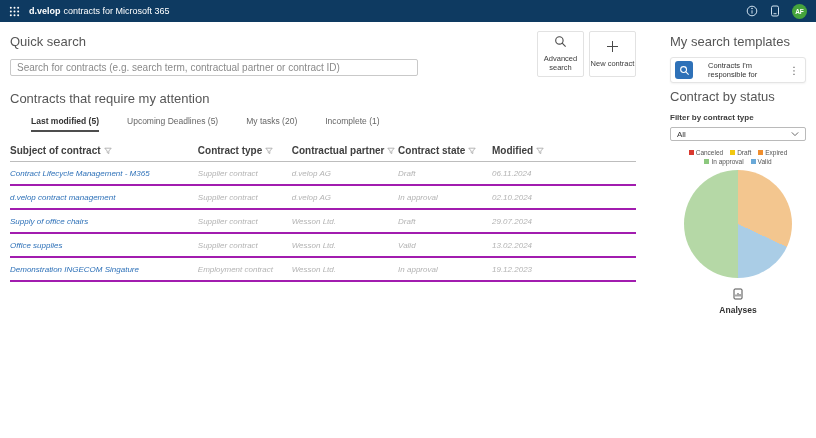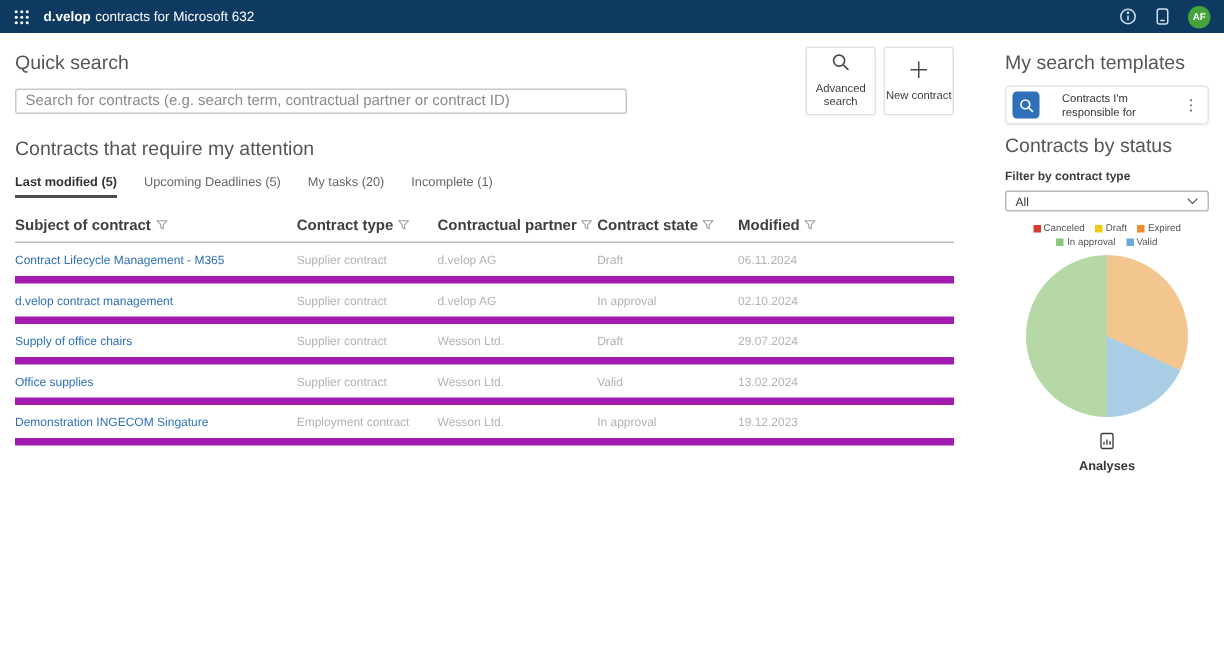--- a/index.html
+++ b/index.html
@@ -30,28 +30,28 @@
   
   .qs-row{display:flex;justify-content:space-between;align-items:flex-start;}
   .qs-block h2{margin:6px 0 8px;}
   .search-input{width:408px;height:17px;border:1px solid #c9c9c9;border-radius:2px;font-size:10px;padding:0 6px;color:#333;font-family:inherit;outline:none;}
   .search-input::placeholder{color:#8a8a8a;}
   .actions{display:flex;gap:5px;margin-top:3px;}
   .action-btn{width:47px;height:46px;background:#fff;border:1px solid #e2e2e2;border-radius:2px;display:flex;flex-direction:column;align-items:center;justify-content:center;gap:3px;font-size:7.5px;color:#3c3c3c;font-family:inherit;cursor:pointer;line-height:1.25;text-align:center;}
 
   
   .attention{margin-top:14px;}
-  .tabs{display:flex;gap:18px;margin-top:10px;}
+  .tabs{display:flex;gap:28px;margin-top:10px;margin-left:21px;}
   .tab{font-size:8.5px;color:#666;padding-bottom:4px;border-bottom:2px solid transparent;cursor:pointer;white-space:nowrap;}
   .tab.active{color:#333;font-weight:700;border-bottom-color:#4d4d4d;}
   table{width:100%;border-collapse:collapse;margin-top:10px;table-layout:fixed;}
   th{text-align:left;font-size:10px;color:#404040;padding:3px 4px 5px 0;border-bottom:1px solid #bdbdbd;white-space:nowrap;}
   th .hlabel{font-weight:700;}
   th svg{margin-left:3px;vertical-align:-1px;}
-  td{font-size:8px;color:#b3b3b3;padding:6.5px 4px 6.5px 0;border-bottom:5px solid #a21caf;overflow:hidden;white-space:nowrap;text-overflow:ellipsis;}
+  td{font-size:8px;color:#b3b3b3;padding:6.5px 4px 6.5px 0;border-bottom:2px solid #a21caf;overflow:hidden;white-space:nowrap;text-overflow:ellipsis;font-style:italic;}
   td.subject{color:var(--link-blue);cursor:pointer;}
 
   
   .col-right h2.sec{margin:6px 0 8px;}
   .template-card{display:flex;align-items:center;gap:15px;border:1px solid #e4e4e4;border-radius:3px;padding:3px 4px;box-shadow:0 1px 2px rgba(0,0,0,.05);cursor:pointer;background:#fff;}
   .tpl-icon{width:18px;height:18px;border-radius:3px;background:var(--link-blue);display:flex;align-items:center;justify-content:center;flex:none;}
   .tpl-label{font-size:7.5px;color:#333;flex:1;line-height:1.2;}
   .kebab{color:#555;font-size:10px;padding:0 2px;cursor:pointer;flex:none;}
   .status-title{margin-top:18px;}
   .filter-label{font-size:8px;font-weight:700;color:#3d3d3d;margin-top:9px;}
@@ -77,21 +77,21 @@
               <circle cx="10" cy="2" r="1.1"></circle>
               <circle cx="2" cy="6" r="1.1"></circle>
               <circle cx="6" cy="6" r="1.1"></circle>
               <circle cx="10" cy="6" r="1.1"></circle>
               <circle cx="2" cy="10" r="1.1"></circle>
               <circle cx="6" cy="10" r="1.1"></circle>
               <circle cx="10" cy="10" r="1.1"></circle>
             </g>
           </svg>
       </span>
-      <span class="app-title"><b>d.velop</b><span class="rest">contracts for Microsoft 632</span></span>
+      <span class="app-title"><b>d.velop</b><span class="rest">contracts for Microsoft 365</span></span>
     </div>
     <div class="tb-right">
       <span class="tb-icon">
         <svg width="12" height="12" viewBox="0 0 12 12" fill="none" stroke="#cfe0ee" stroke-width="1">
             <circle cx="6" cy="6" r="4.8"></circle>
             <line x1="6" y1="5.3" x2="6" y2="8.6"></line>
             <circle cx="6" cy="3.5" r="0.4" fill="#cfe0ee"></circle>
           </svg>
       </span>
       <span class="tb-icon">
@@ -218,21 +218,21 @@
         <span class="tpl-icon">
           <svg width="11" height="11" viewBox="0 0 12 12" fill="none" stroke="#ffffff" stroke-width="1.2">
               <circle cx="5" cy="5" r="3.2"></circle>
               <line x1="7.5" y1="7.5" x2="10.5" y2="10.5"></line>
             </svg>
         </span>
         <span class="tpl-label">Contracts I'm responsible for</span>
         <span class="kebab">⋮</span>
       </div>
 
-      <h2 class="sec status-title">Contracts by status</h2>
+      <h2 class="sec status-title">Contract by status</h2>
       <div class="filter-label">Filter by contract type</div>
       <div class="select">
         <span>All</span>
         <svg width="8" height="6" viewBox="0 0 10 7" fill="none" stroke="#555" stroke-width="1.1">
             <polyline points="1,1.5 5,5.5 9,1.5"></polyline>
           </svg>
       </div>
 
       <div class="legend">
         <span class="lg-item">

